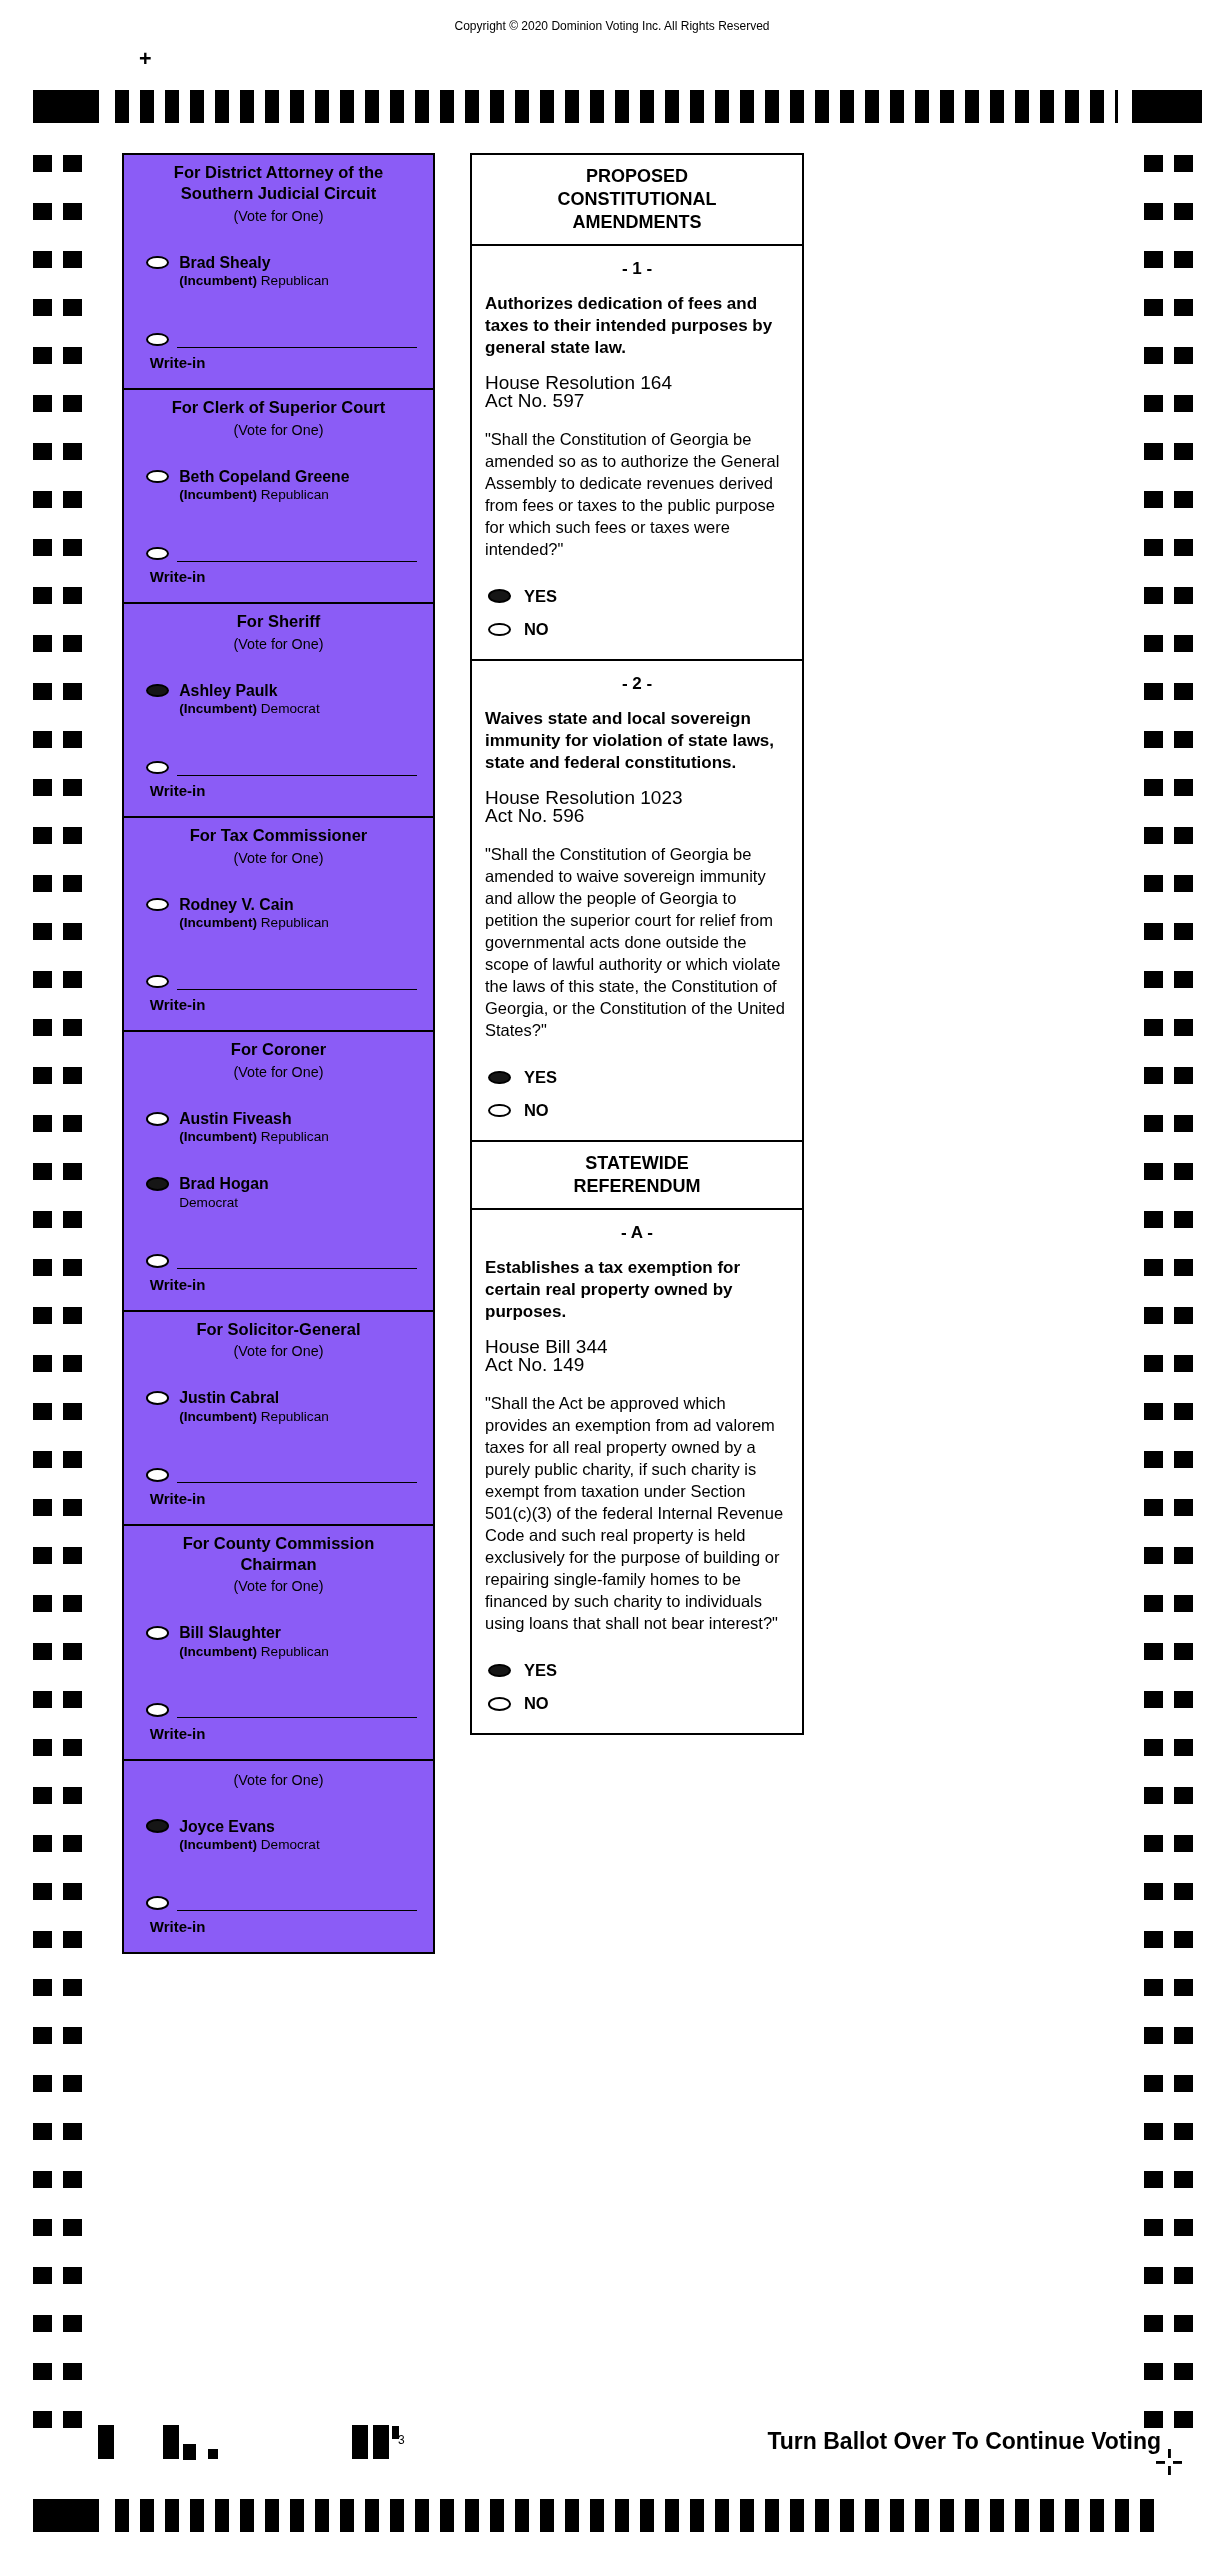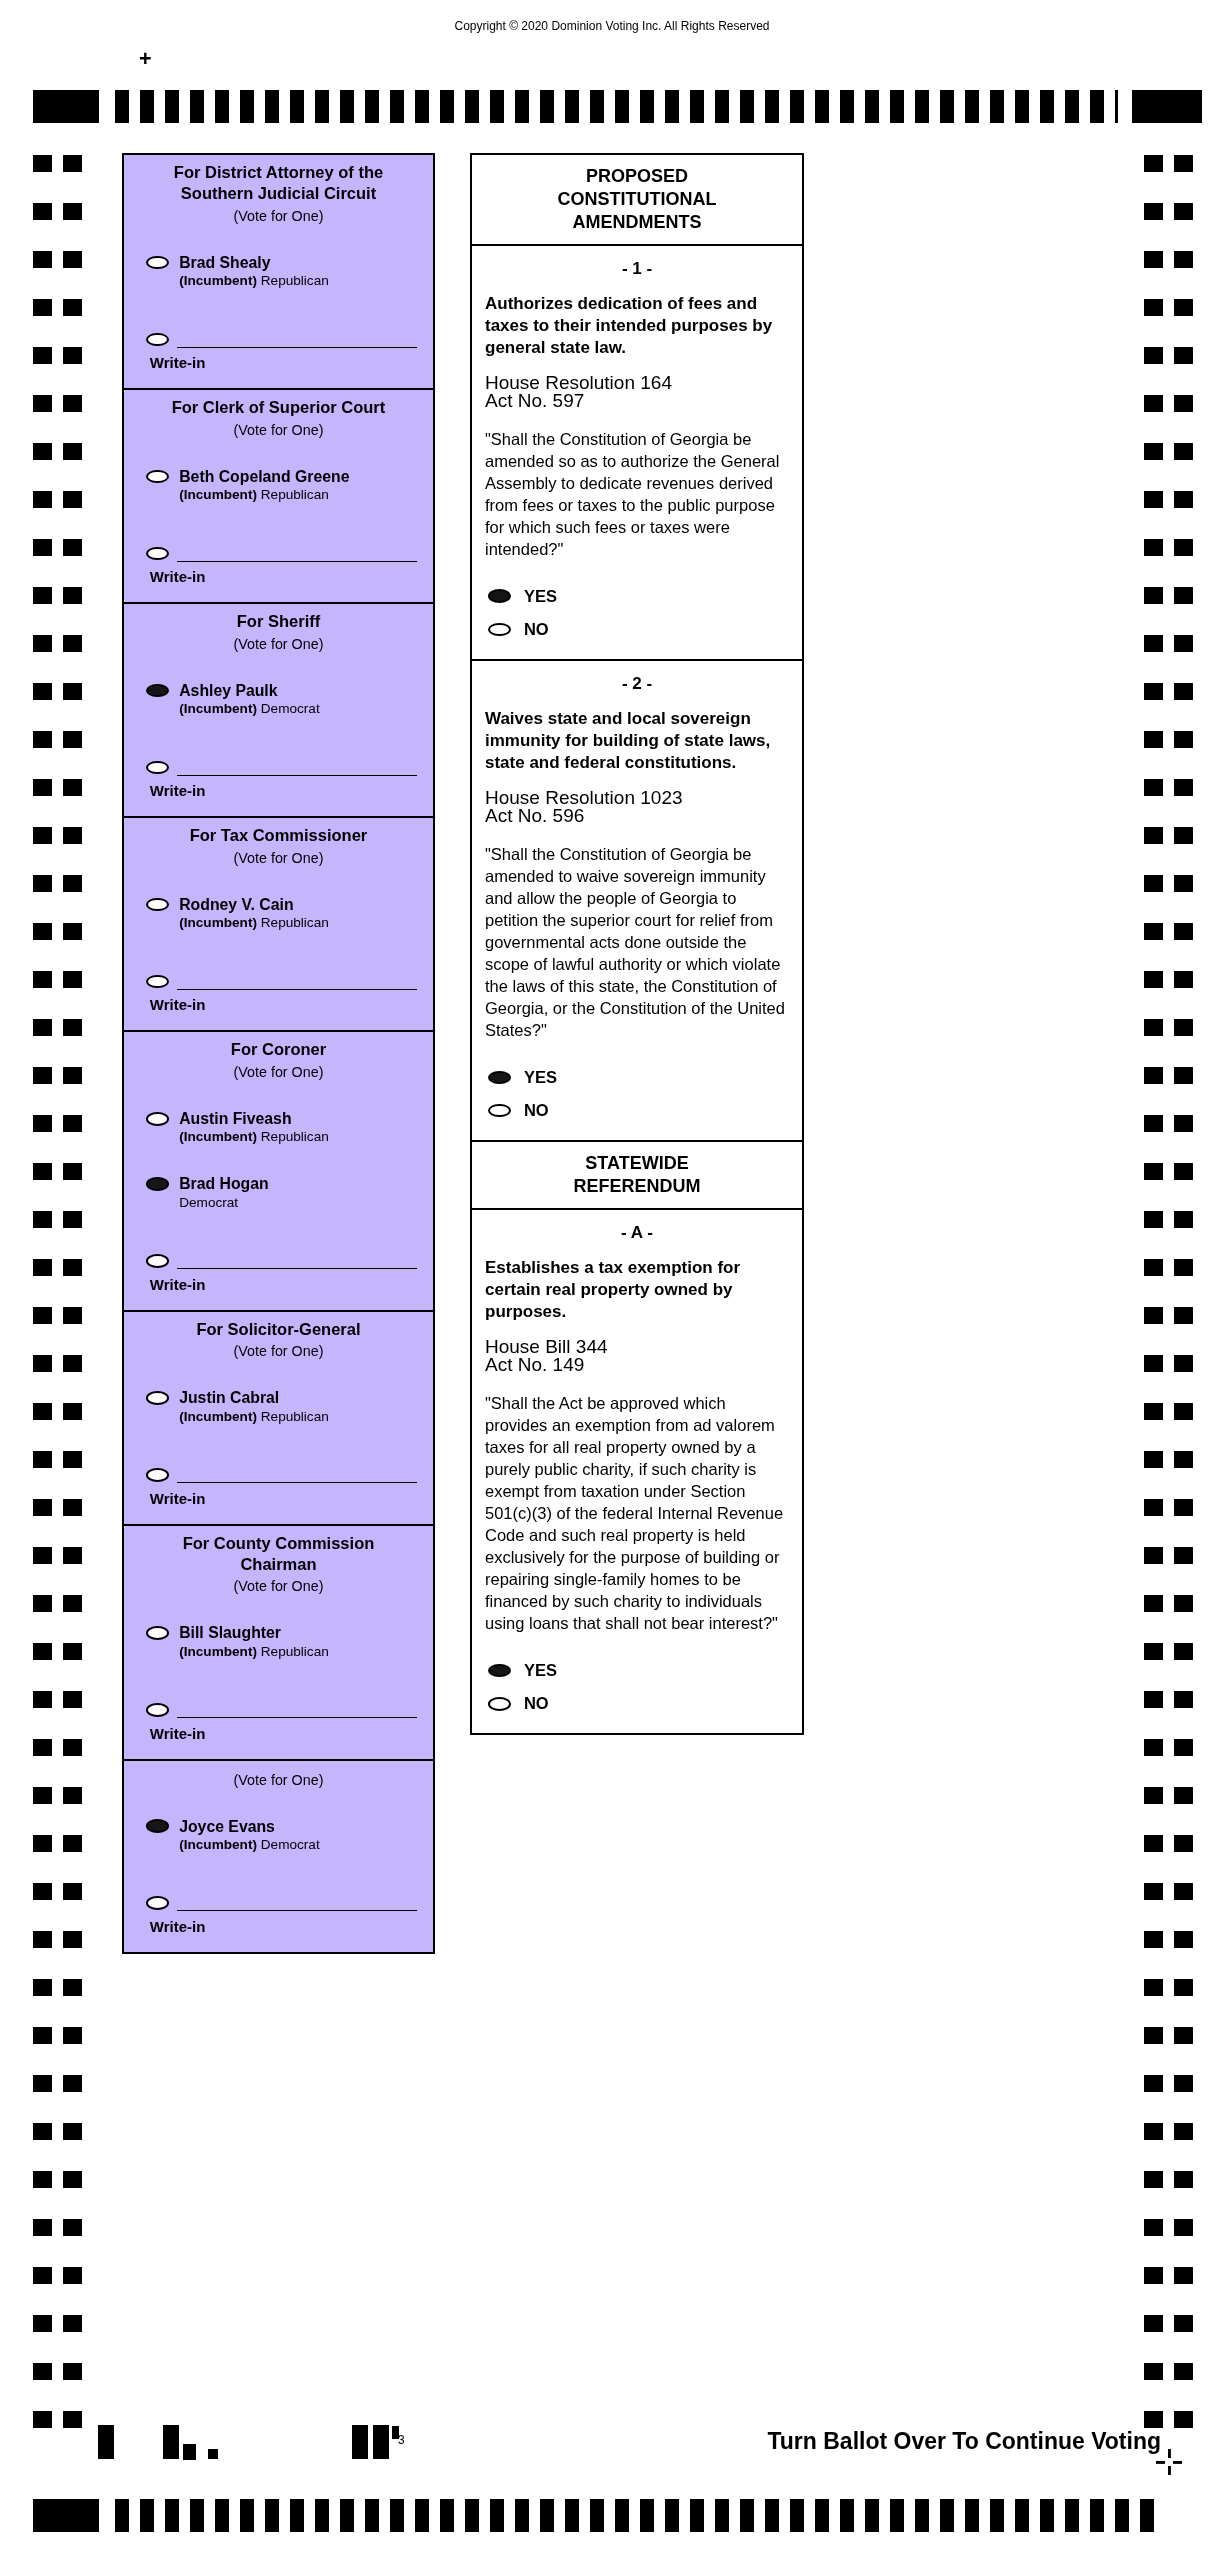--- a/index.html
+++ b/index.html
@@ -17,21 +17,21 @@
   .plus-mark { top:47px; left:139px; font-size:21.5px; font-weight:bold; }
   .tm-row-top { top:90px; left:115px; width:1003px; height:33px;
     background:repeating-linear-gradient(to right,#000 0 13.6px,transparent 13.6px 25px); }
   .tm-row-bottom { top:2499px; left:115px; width:1040px; height:33px;
     background:repeating-linear-gradient(to right,#000 0 13.6px,transparent 13.6px 25px); }
   .tm-block { background:#000; }
   .tm-col { width:19.3px; top:155px; height:2302px;
     background:repeating-linear-gradient(to bottom,#000 0 17px,transparent 17px 48px); }
 
   
-  .col-left  { left:122px; top:153px; width:313px; border:2.1px solid #000; background:#c4b5fd; }
+  .col-left  { left:122px; top:153px; width:313px; border:2.1px solid #000; background:#8b5cf6; }
   .col-right { left:470px; top:153px; width:334px; border:2.1px solid #000; background:#fff; }
 
   
   .contest { padding:7.2px 10px 17px 10px; }
   .contest + .contest { border-top:2.1px solid #000; }
   .contest-title { font-weight:bold; font-size:16.5px; line-height:21px; text-align:center; white-space:pre-line; }
   .contest-instruction { font-size:14.3px; text-align:center; margin-top:3.6px; }
   .cand-row { display:flex; align-items:flex-start; gap:10.7px; margin-top:29px; padding-left:11.5px; }
   .oval { flex:0 0 auto; width:23px; height:13.6px; border:2.1px solid #000; border-radius:50%; background:#fff; margin-top:2.9px; }
   .oval[data-filled="true"] { background:#161616; }
@@ -252,21 +252,21 @@
         <span>YES</span>
       </div>
       <div class="m-choice">
         <span class="oval" data-filled="false"></span>
         <span>NO</span>
       </div>
     </section>
 
     <section class="measure bb">
       <div class="m-number">- 2 -</div>
-      <div class="m-summary">Waives state and local sovereign immunity for building of state laws, state and federal constitutions.</div>
+      <div class="m-summary">Waives state and local sovereign immunity for violation of state laws, state and federal constitutions.</div>
       <div class="m-ref">
         <div>House Resolution 1023</div>
         <div>Act No. 596</div>
       </div>
       <div class="m-question">"Shall the Constitution of Georgia be amended to waive sovereign immunity and allow the people of Georgia to petition the superior court for relief from governmental acts done outside the scope of lawful authority or which violate the laws of this state, the Constitution of Georgia, or the Constitution of the United States?"</div>
       <div class="m-choice m-choice-first">
         <span class="oval" data-filled="true"></span>
         <span>YES</span>
       </div>
       <div class="m-choice">

